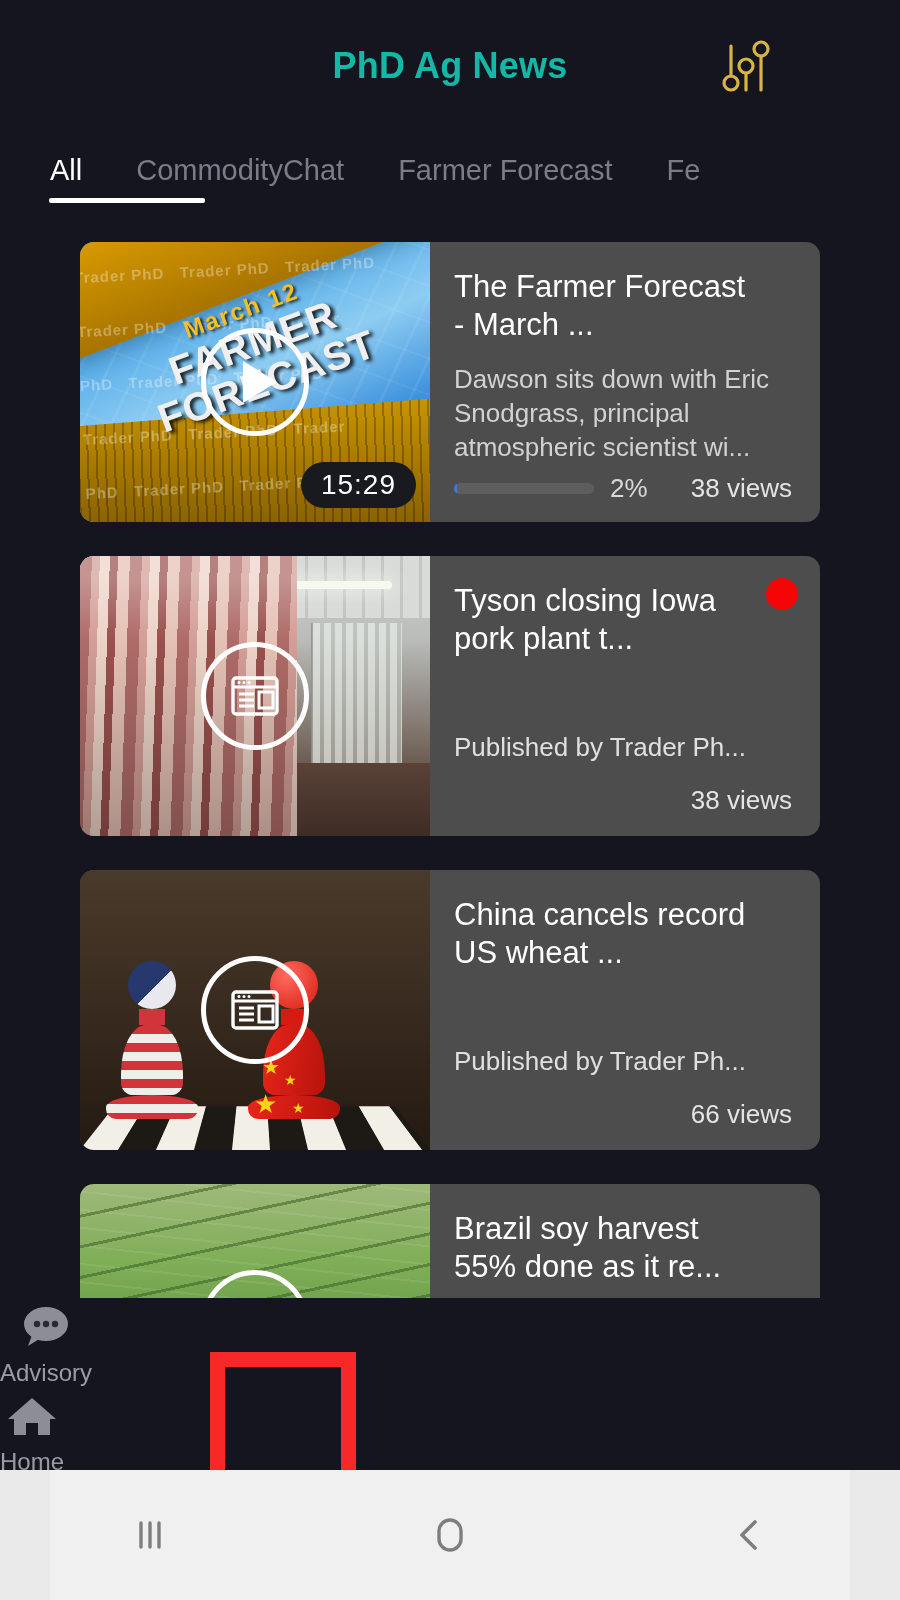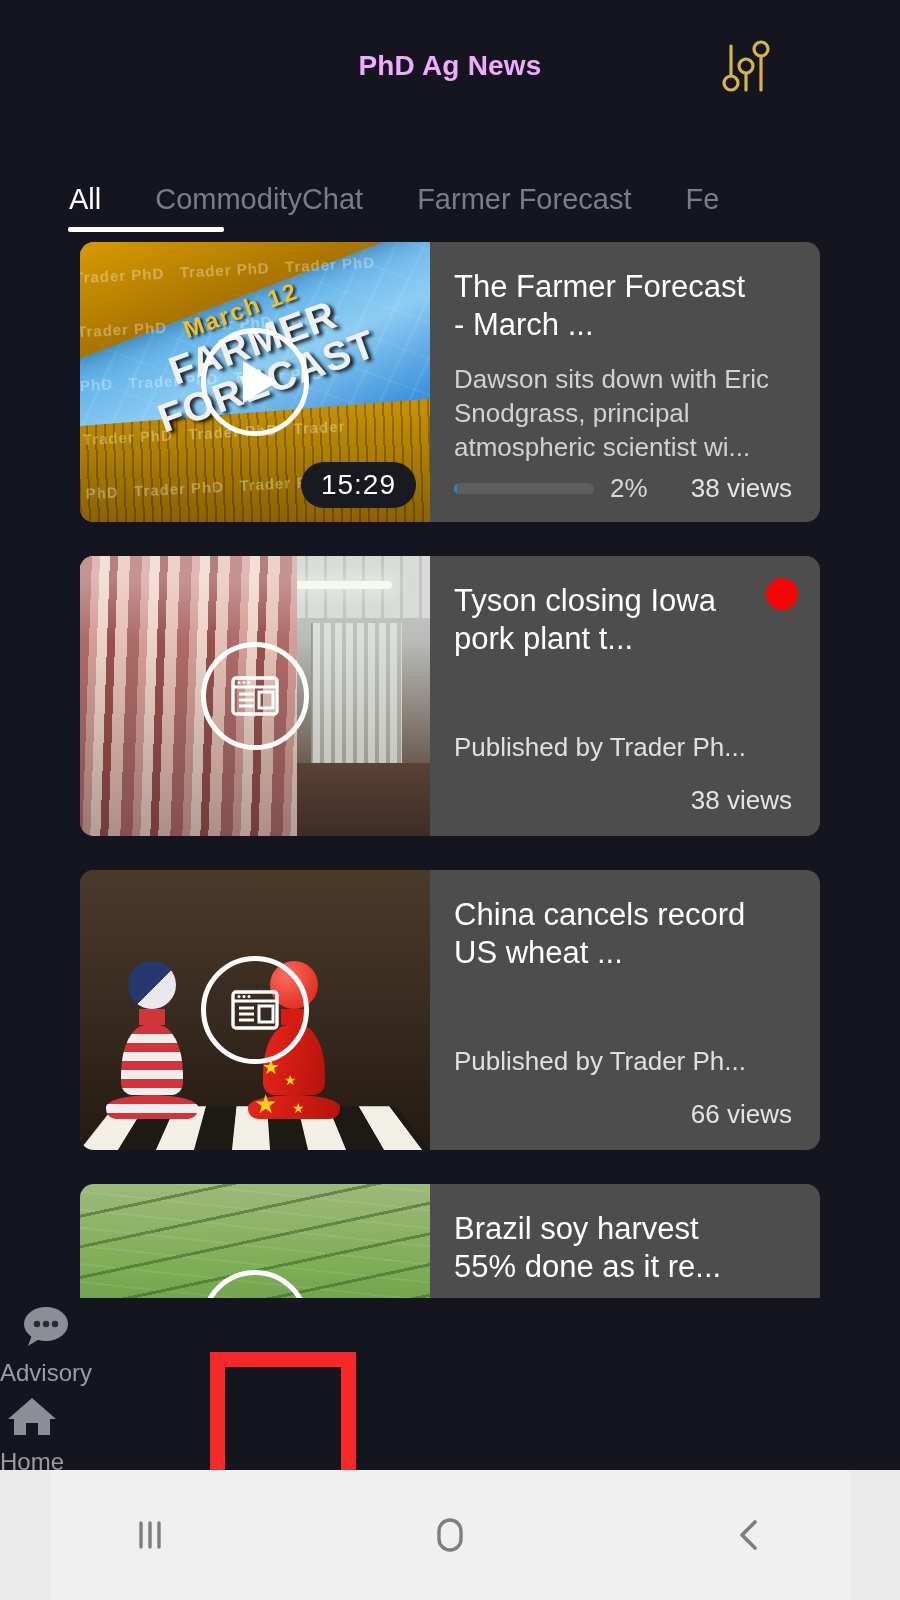--- a/index.html
+++ b/index.html
@@ -17,35 +17,35 @@
   }
 
   
   .header {
     position:relative;
     height:132px;
     flex:0 0 132px;
     display:flex; align-items:center; justify-content:center;
   }
   .app-title {
-    font-size:28px; font-weight:bold; color:#f0abfc;
+    font-size:36px; font-weight:bold; color:#14b8a6;
     letter-spacing:0.2px;
   }
   .filter-btn {
     position:absolute; right:120px; top:34px;
     width:68px; height:66px;
     display:flex; align-items:center; justify-content:center;
   }
 
   
   .tabbar {
     flex:0 0 110px;
     position:relative;
-    display:flex; align-items:flex-end;
-    padding-left:69px; padding-top:22px;
+    display:flex; align-items:flex-start;
+    padding-left:50px; padding-top:22px;
     overflow:hidden;
   }
   .tab {
     position:relative;
     font-size:29px;
     color:#7c7c88;
     white-space:nowrap;
     padding:0 0 26px 0;
     margin-right:54px;
   }

